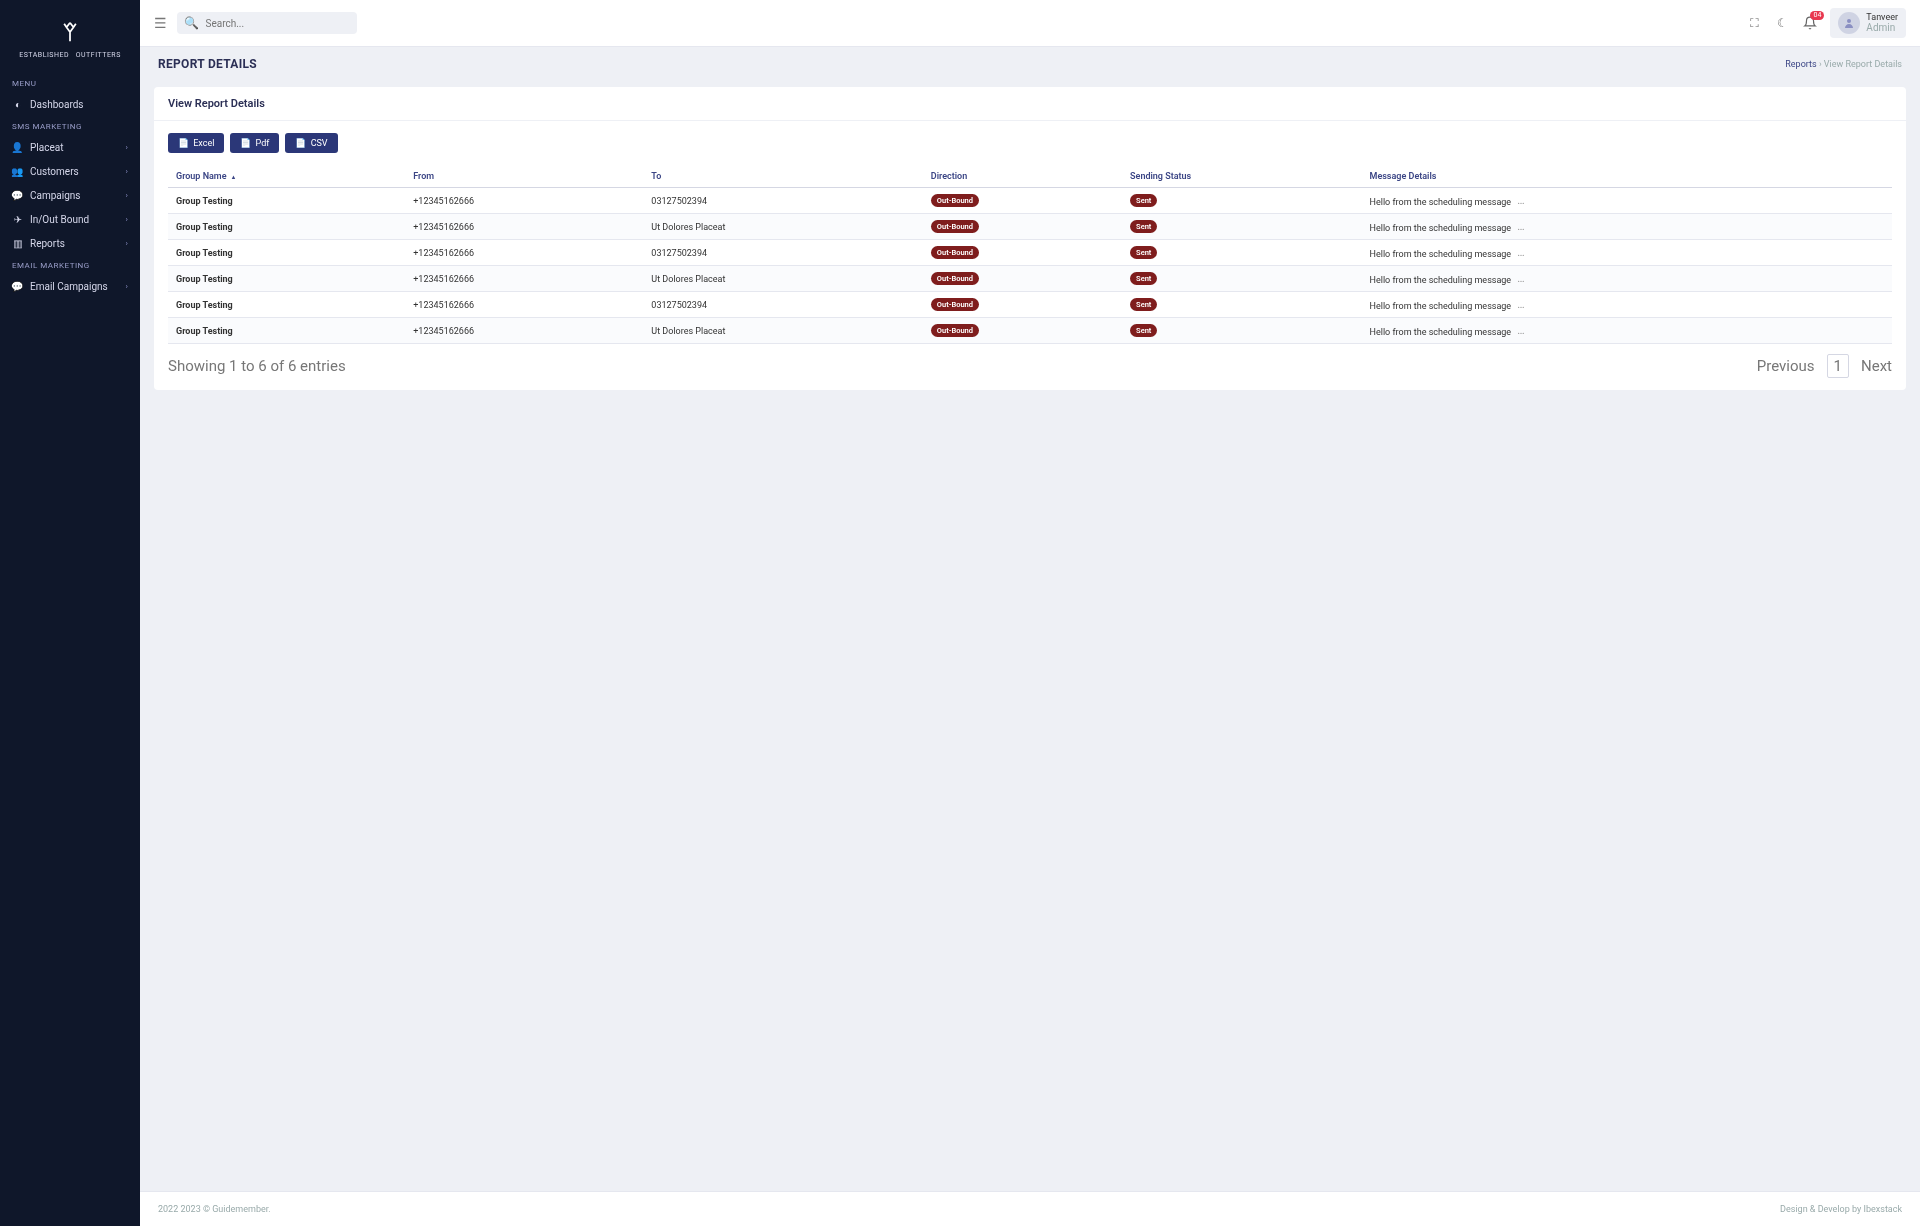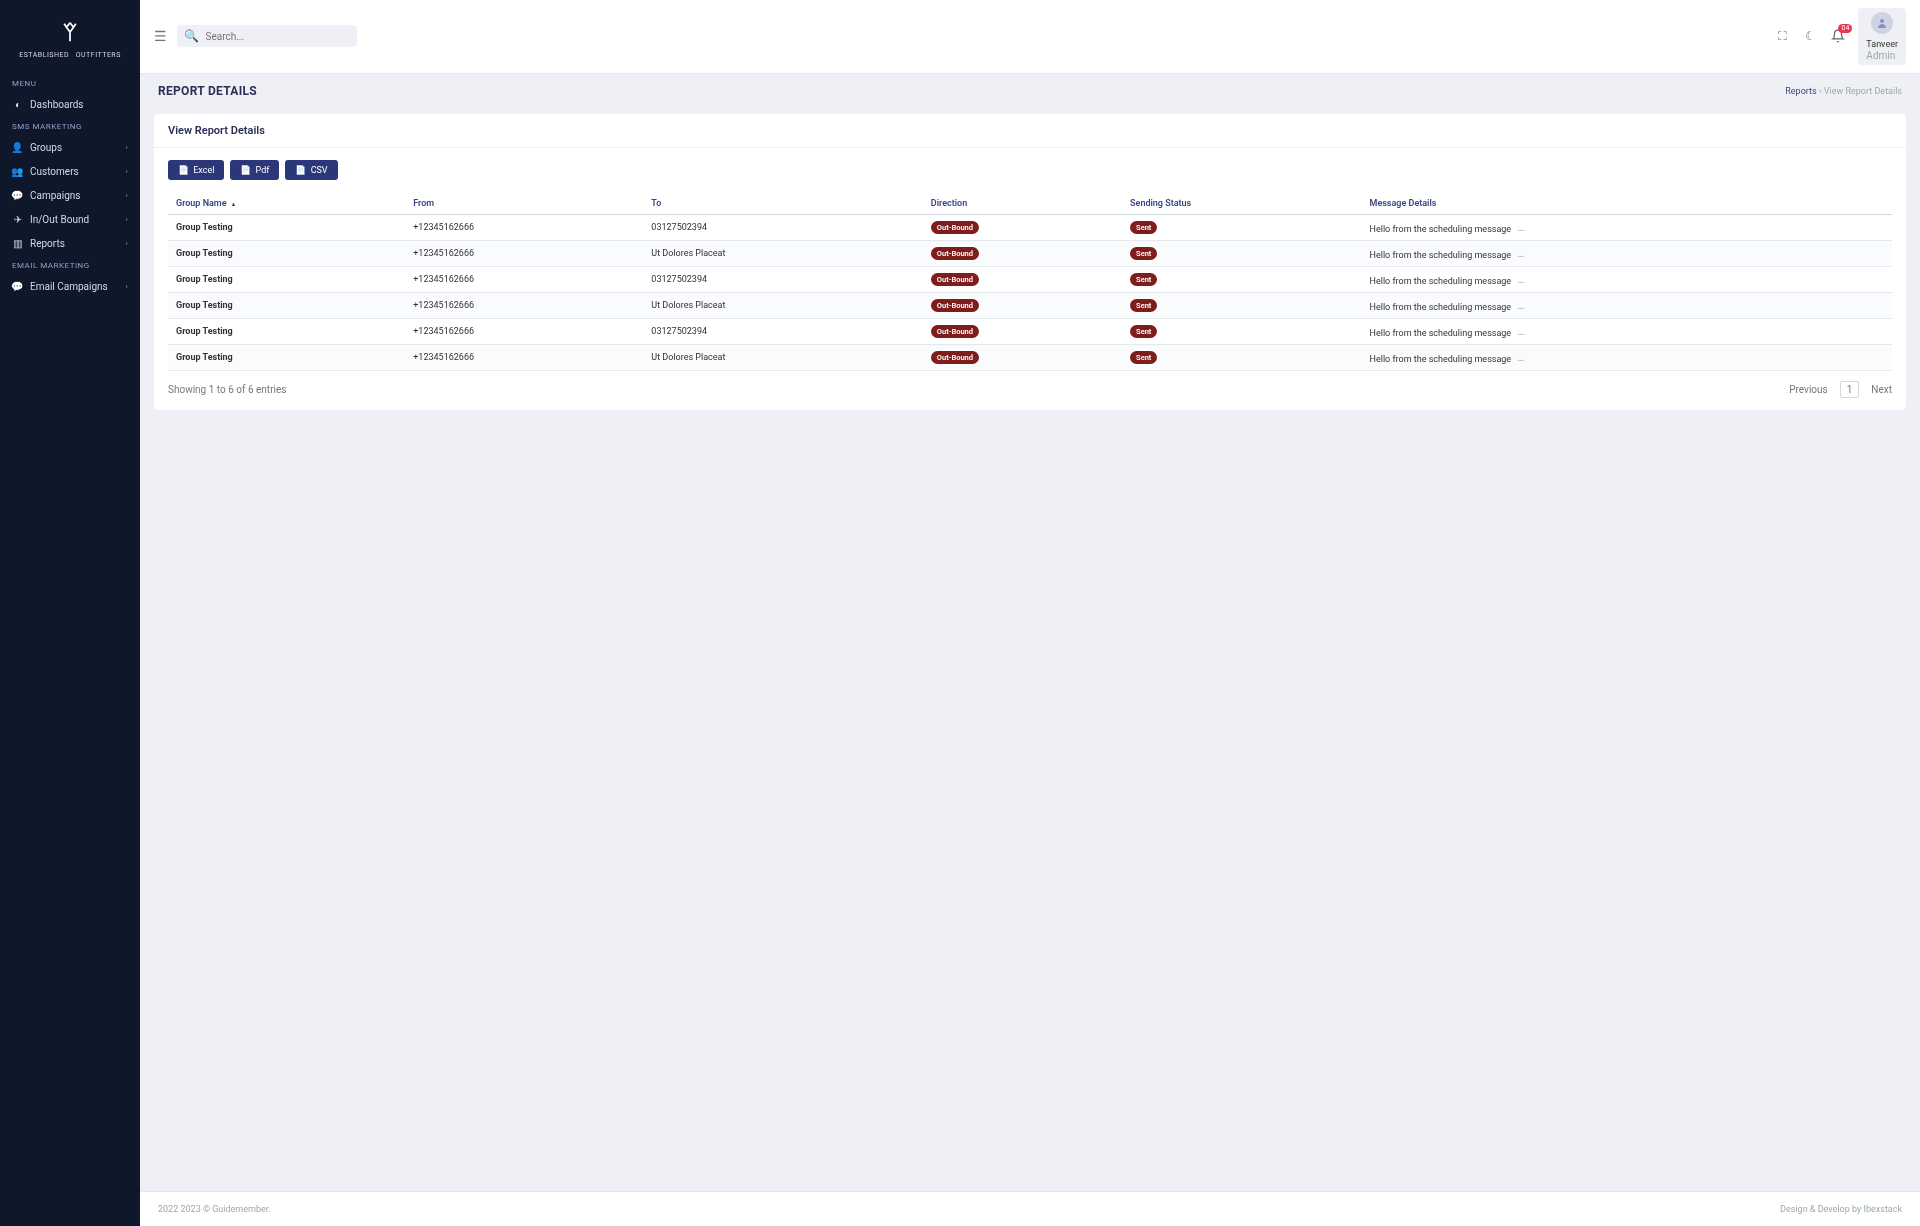--- a/index.html
+++ b/index.html
@@ -18,21 +18,21 @@
 
 
 .main { flex:1; display:flex; flex-direction:column; background:#eef0f5; }
 .topbar { display:flex; align-items:center; padding:8px 14px; background:#fff; border-bottom:1px solid #e5e7ef; gap:10px; }
 .hamburger { cursor:pointer; color:#777; font-size:14px; }
 .search { display:flex; align-items:center; background:#eef0f5; border-radius:4px; padding:4px 8px; gap:6px; width:180px; }
 .search input { border:none; background:transparent; outline:none; font-size:10px; width:100%; }
 .topbar-right { margin-left:auto; display:flex; align-items:center; gap:12px; }
 .top-ic { width:16px; height:16px; color:#666; cursor:pointer; display:inline-flex; align-items:center; justify-content:center; position:relative; }
 .badge { position:absolute; top:-4px; right:-6px; background:#e8384f; color:#fff; font-size:7px; padding:1px 3px; border-radius:7px; line-height:1; }
-.user { display:flex; align-items:center; gap:6px; background:#eef0f5; padding:4px 8px; border-radius:4px; cursor:pointer;flex-direction:column; }
+.user { display:flex; align-items:center; gap:6px; background:#eef0f5; padding:4px 8px; border-radius:4px; cursor:pointer; }
 .avatar { width:22px; height:22px; border-radius:50%; background:#cfd3e3; display:inline-flex; align-items:center; justify-content:center; color:#8a8fc2; }
 .user-meta { font-size:9px; line-height:1.1; }
 .user-role { color:#9aa; font-size:10px; }
 
 .pagehdr { display:flex; align-items:center; padding:10px 18px; }
 .pagehdr h1 { font-size:12px; font-weight:700; color:#2b2f55; letter-spacing:.3px; }
 .crumbs { margin-left:auto; font-size:9px; color:#9aa; }
 .crumbs a { color:#3b4585; text-decoration:none; }
 
 .card { background:#fff; margin:6px 14px; border-radius:4px; }
@@ -47,21 +47,21 @@
 
 table { width:100%; border-collapse:collapse; font-size:9px; }
 th { text-align:left; padding:6px 8px; color:#3b4585; font-weight:600; border-bottom:1px solid #d5d7e3; position:relative; white-space:nowrap; }
 th.sorted::after { content:"▲"; font-size:6px; margin-left:4px; color:#3b4585; }
 td { padding:6px 8px; border-bottom:1px solid #e5e7ef; white-space:nowrap; }
 tr:nth-child(even) td { background:#fafbfd; }
 .pill { display:inline-block; padding:2px 6px; border-radius:8px; font-size:7.5px; color:#fff; background:#7f1d1d; font-weight:600; }
 .msg-cell { display:flex; align-items:flex-end; gap:6px; }
 .dots { color:#999; font-size:11px; cursor:pointer; }
 
-.tbl-foot { display:flex; align-items:center; margin-top:10px; font-size:10px; color:#777; }
+.tbl-foot { display:flex; align-items:center; margin-top:10px; font-size:15px; color:#777; }
 .pager { margin-left:auto; display:flex; align-items:center; gap:12px; }
 .pager span { cursor:pointer; }
 .pager .pg { border:1px solid #d5d7e3; padding:2px 6px; border-radius:2px; background:#fff; }
 
 .footer { margin-top:auto; padding:12px 18px; font-size:9px; color:#9aa; display:flex; border-top:1px solid #e5e7ef; background:#fff; }
 .footer .dev { margin-left:auto; }
 </style>
 </head>
 <body>
 
@@ -76,21 +76,21 @@
     </div>
     <div class="menu-hdr">MENU</div>
     <div class="nav-item">
       <span class="ic">◐</span>
       <span>Dashboards</span>
     </div>
     <div class="menu-hdr">SMS MARKETING</div>
 
     <div class="nav-item">
       <span class="ic">👤</span>
-      <span>Groups</span>
+      <span>Placeat</span>
       <span class="chev">›</span>
     </div>
     <div class="nav-item">
       <span class="ic">👥</span>
       <span>Customers</span>
       <span class="chev">›</span>
     </div>
     <div class="nav-item">
       <span class="ic">💬</span>
       <span>Campaigns</span>

